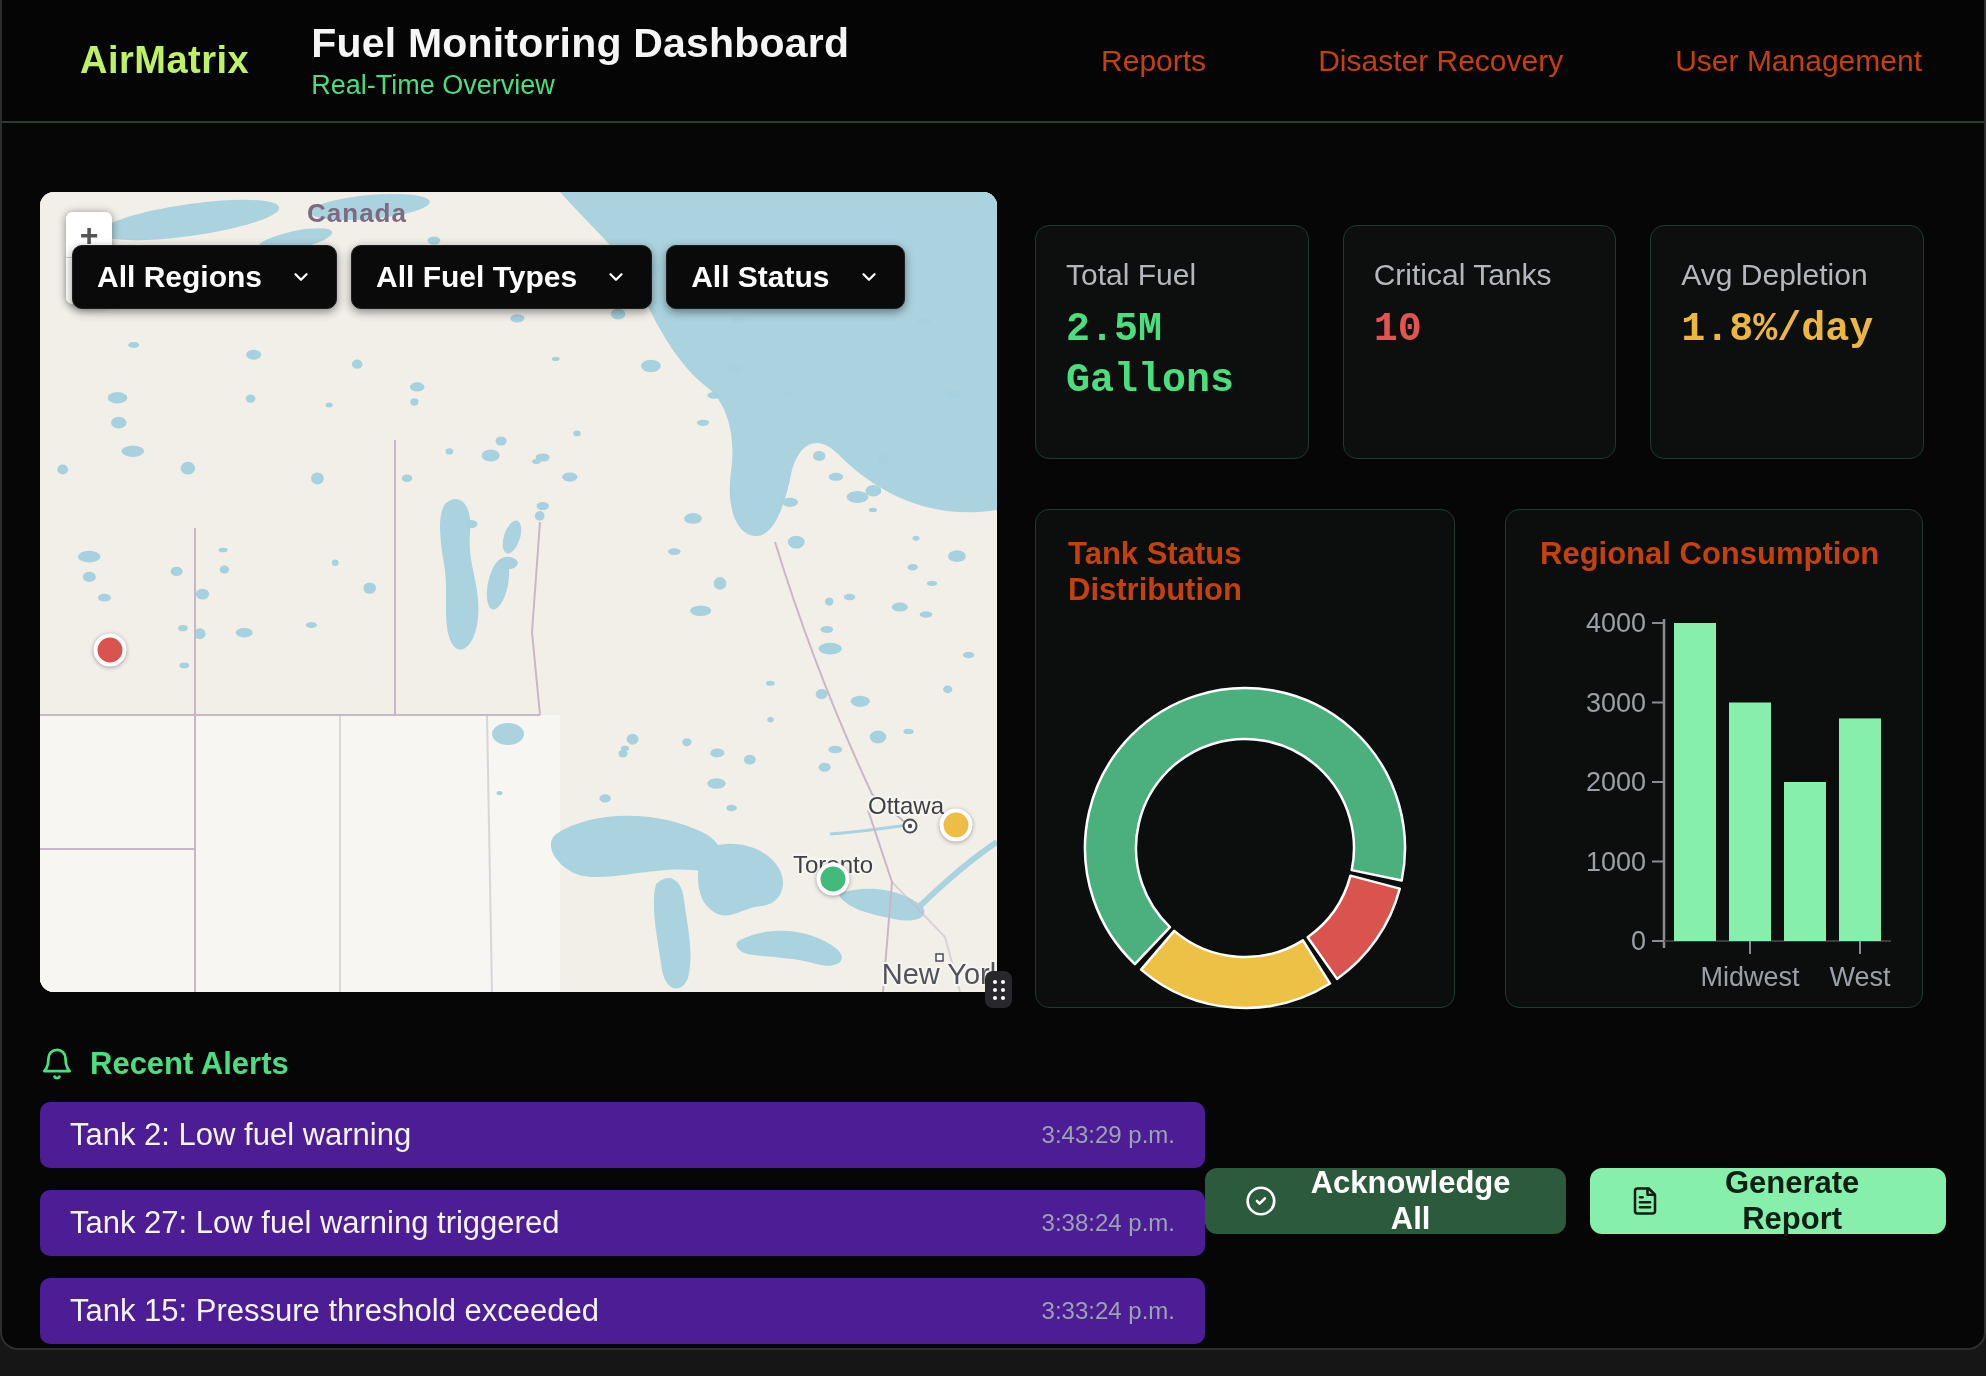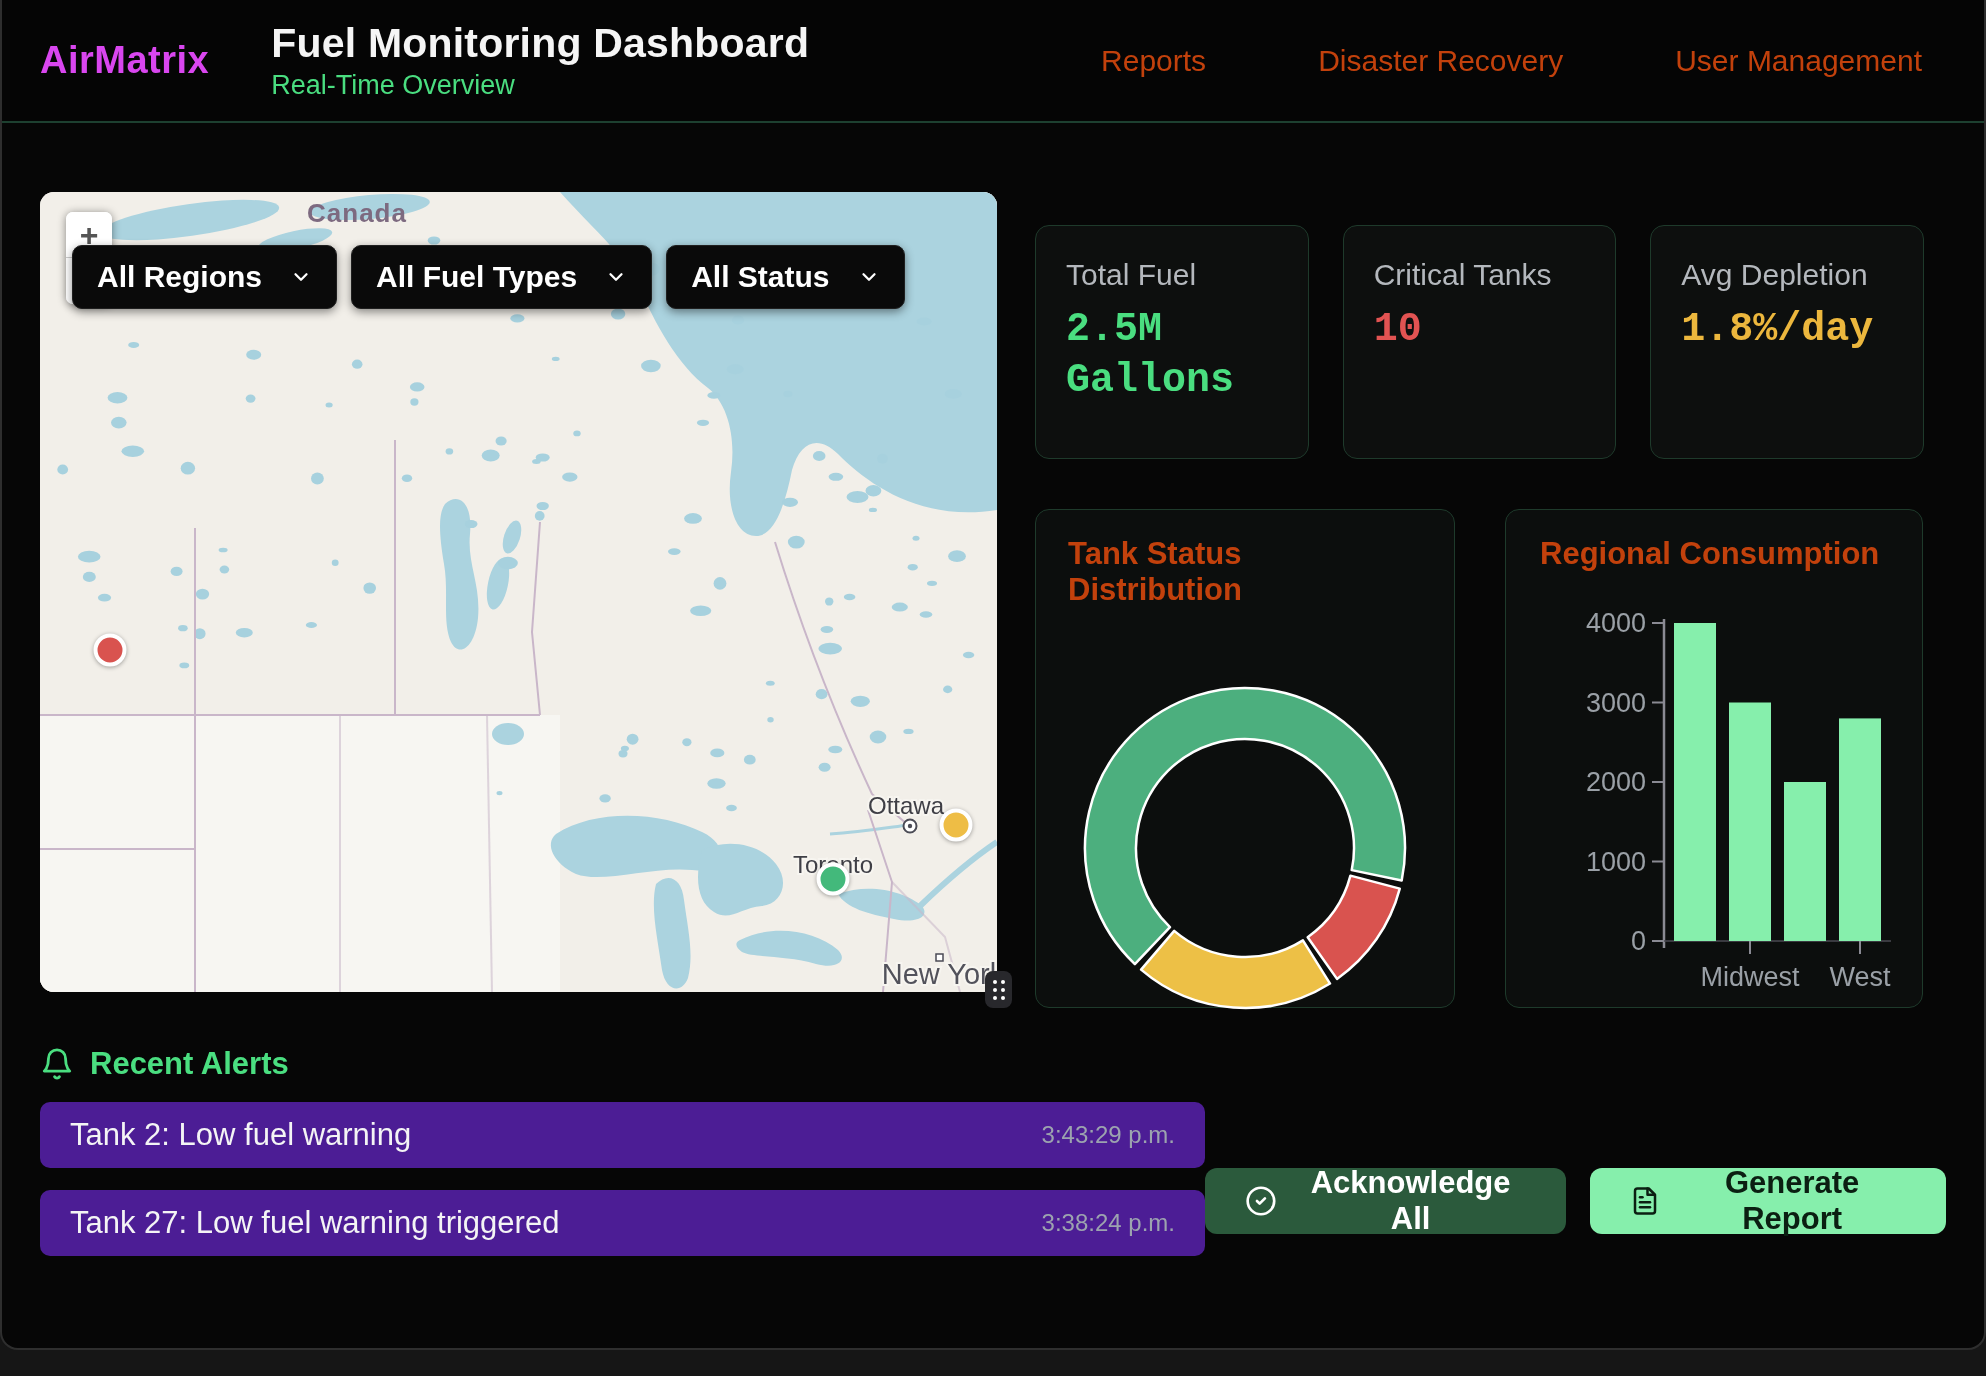--- a/index.html
+++ b/index.html
@@ -5,21 +5,21 @@
   html,body{margin:0;padding:0;background:#161616;}
   *{box-sizing:border-box;}
   body{font-family:"Liberation Sans","DejaVu Sans",sans-serif;-webkit-font-smoothing:antialiased;}
   .app{position:relative;width:1986px;height:1376px;background:#161616;overflow:hidden;}
   .frame{position:absolute;left:0;top:0;width:1986px;height:1350px;background:#060606;
          border:2px solid #2e2e2e;border-top:none;border-radius:0 0 18px 18px;overflow:hidden;}
 
   
   header{display:flex;align-items:center;height:123px;padding:0 38px;background:#050505;
          border-bottom:2px solid #1d4030;}
-  .logo{font-size:38px;font-weight:700;color:#d946ef;letter-spacing:.5px;}
+  .logo{font-size:38px;font-weight:700;color:#bef264;letter-spacing:.5px;margin-left:40px;}
   .title-block{margin-left:62px;}
   .title-block h1{margin:0;font-size:41px;font-weight:700;color:#f5f5f5;letter-spacing:.2px;}
   .subtitle{margin-top:3px;font-size:27px;font-weight:500;color:#4ade80;}
   nav{margin-left:auto;display:flex;gap:112px;padding-right:24px;}
   .nav-item{font-size:30px;color:#c2410c;cursor:pointer;white-space:nowrap;}
 
   
   .main-row{display:flex;margin-top:69px;padding:0 38px;}
   .map-panel{position:relative;flex:none;width:957px;height:800px;}
   .map-clip{position:absolute;inset:0;border-radius:14px;overflow:hidden;background:#f2efe9;}
@@ -362,20 +362,24 @@
     <div class="alerts-body">
       <div class="alerts-list" id="alerts-list">
             <div class="alert-row">
               <span class="alert-msg">Tank 2: Low fuel warning</span>
               <span class="alert-time">3:43:29 p.m.</span>
             </div>
             <div class="alert-row">
               <span class="alert-msg">Tank 27: Low fuel warning triggered</span>
               <span class="alert-time">3:38:24 p.m.</span>
             </div>
+            <div class="alert-row">
+              <span class="alert-msg">Tank 15: Pressure threshold exceeded</span>
+              <span class="alert-time">3:33:24 p.m.</span>
+            </div>
           </div>
       <div class="actions">
         <button class="btn btn-ack">
           <svg width="34" height="34" viewBox="0 0 24 24" fill="none" stroke="#fff" stroke-width="2" stroke-linecap="round" stroke-linejoin="round">
             <circle cx="12" cy="12" r="10"></circle>
                 <path d="m9 12 2 2 4-4"></path>
           </svg>
           <span>Acknowledge All</span>
         </button>
         <button class="btn btn-report">

